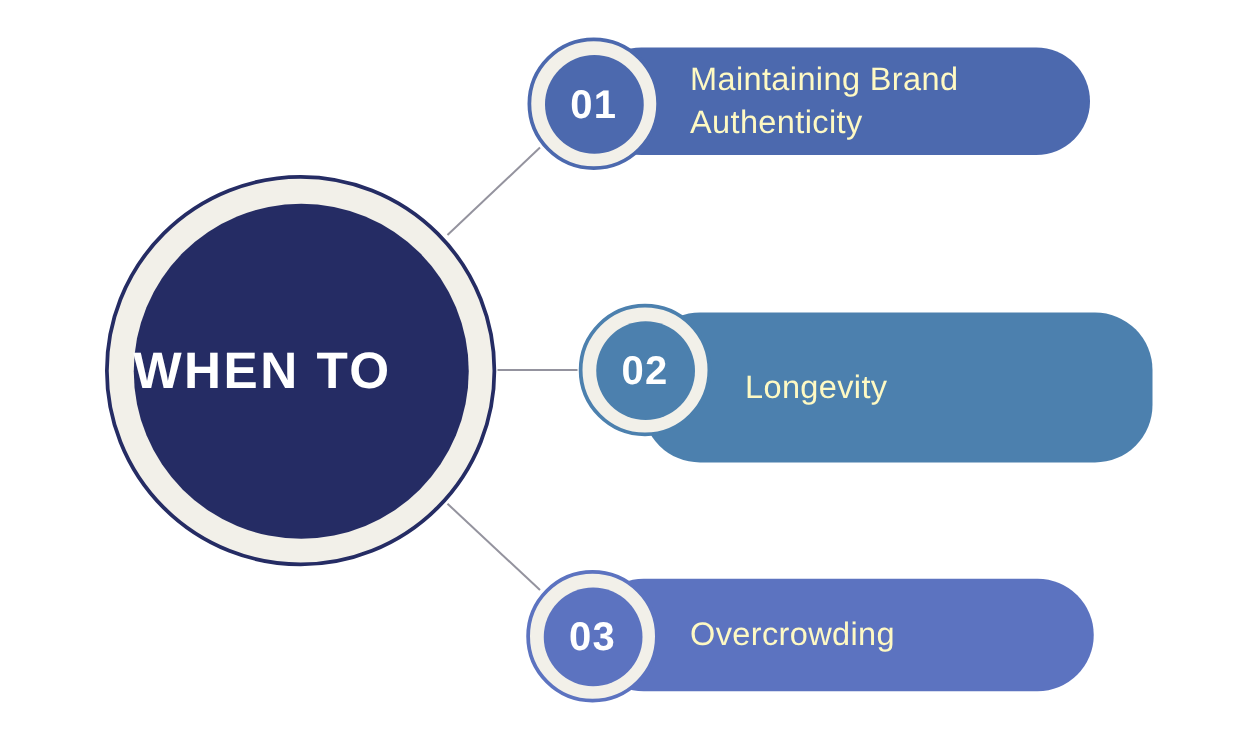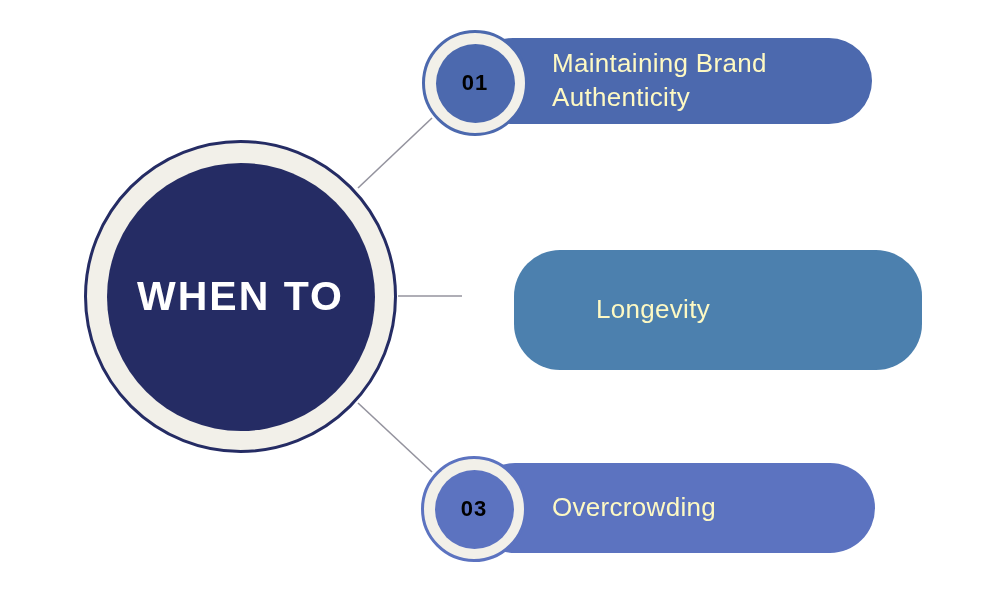--- a/index.html
+++ b/index.html
@@ -30,21 +30,21 @@
   .main-circle{
     position:absolute;left:84px;top:140px;
     width:313px;height:313px;border-radius:50%;
     background:var(--cream);
     border:3px solid var(--navy);
     display:flex;align-items:center;justify-content:center;
   }
   .main-inner{
     width:268px;height:268px;border-radius:50%;
     background:var(--navy);
-    display:flex;flex-direction:column;align-items:center;justify-content:center;
+    display:flex;flex-direction:column;align-items:flex-start;justify-content:center;
     gap:2px;
   }
   .title-line{
     color:#ffffff;
     font-size:41px;font-weight:700;
     letter-spacing:2px;
     line-height:1.2;
     text-align:center;
     white-space:nowrap;
   }
@@ -68,22 +68,22 @@
   .badge{
     position:absolute;
     width:106px;height:106px;border-radius:50%;
     background:var(--cream);
     border:3px solid var(--c);
     display:flex;align-items:center;justify-content:center;
   }
   .badge-inner{
     width:79px;height:79px;border-radius:50%;
     background:var(--c);
-    color:#000000;
-    font-size:22px;font-weight:700;
+    color:#ffffff;
+    font-size:32px;font-weight:700;
     display:flex;align-items:center;justify-content:center;
     letter-spacing:1px;
   }
   .badge-1{left:422px;top:30px;}
   .badge-2{left:463px;top:243px;}
   .badge-3{left:421px;top:456px;}
 </style>
 </head>
 <body>
 
@@ -104,20 +104,23 @@
   <div class="pill pill-1" style="--c: #4c69ae;">
     <div class="pill-label">Maintaining Brand Authenticity</div>
   </div>
   <div class="badge badge-1" style="--c: #4c69ae;">
     <div class="badge-inner">01</div>
   </div>
 
   <div class="pill pill-2" style="--c: #4c80ae;">
     <div class="pill-label">Longevity</div>
   </div>
+  <div class="badge badge-2" style="--c: #4c80ae;">
+    <div class="badge-inner">02</div>
+  </div>
 
   <div class="pill pill-3" style="--c: #5c73c0;">
     <div class="pill-label">Overcrowding</div>
   </div>
   <div class="badge badge-3" style="--c: #5c73c0;">
     <div class="badge-inner">03</div>
   </div>
 
 </div>
 

